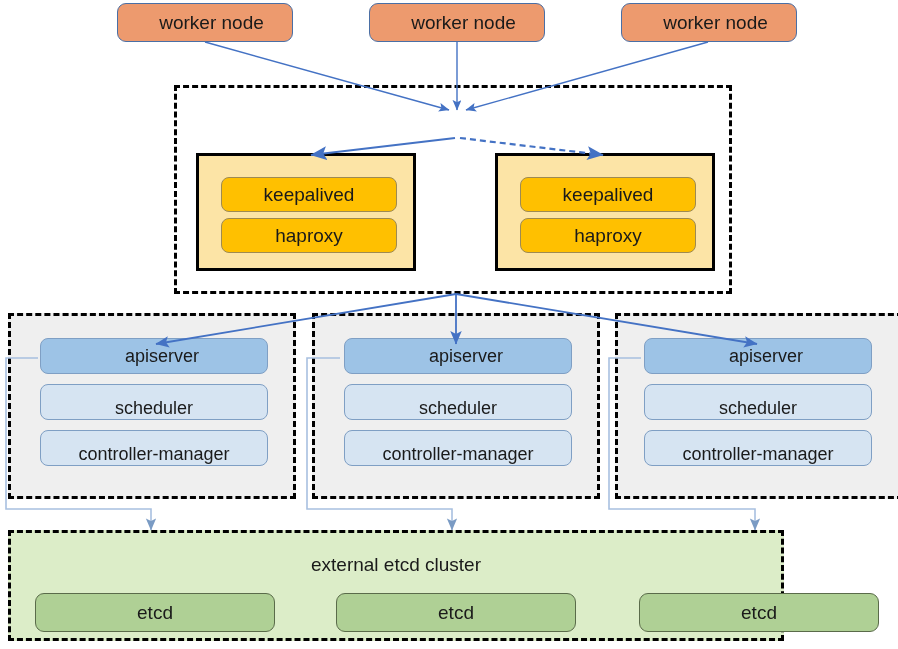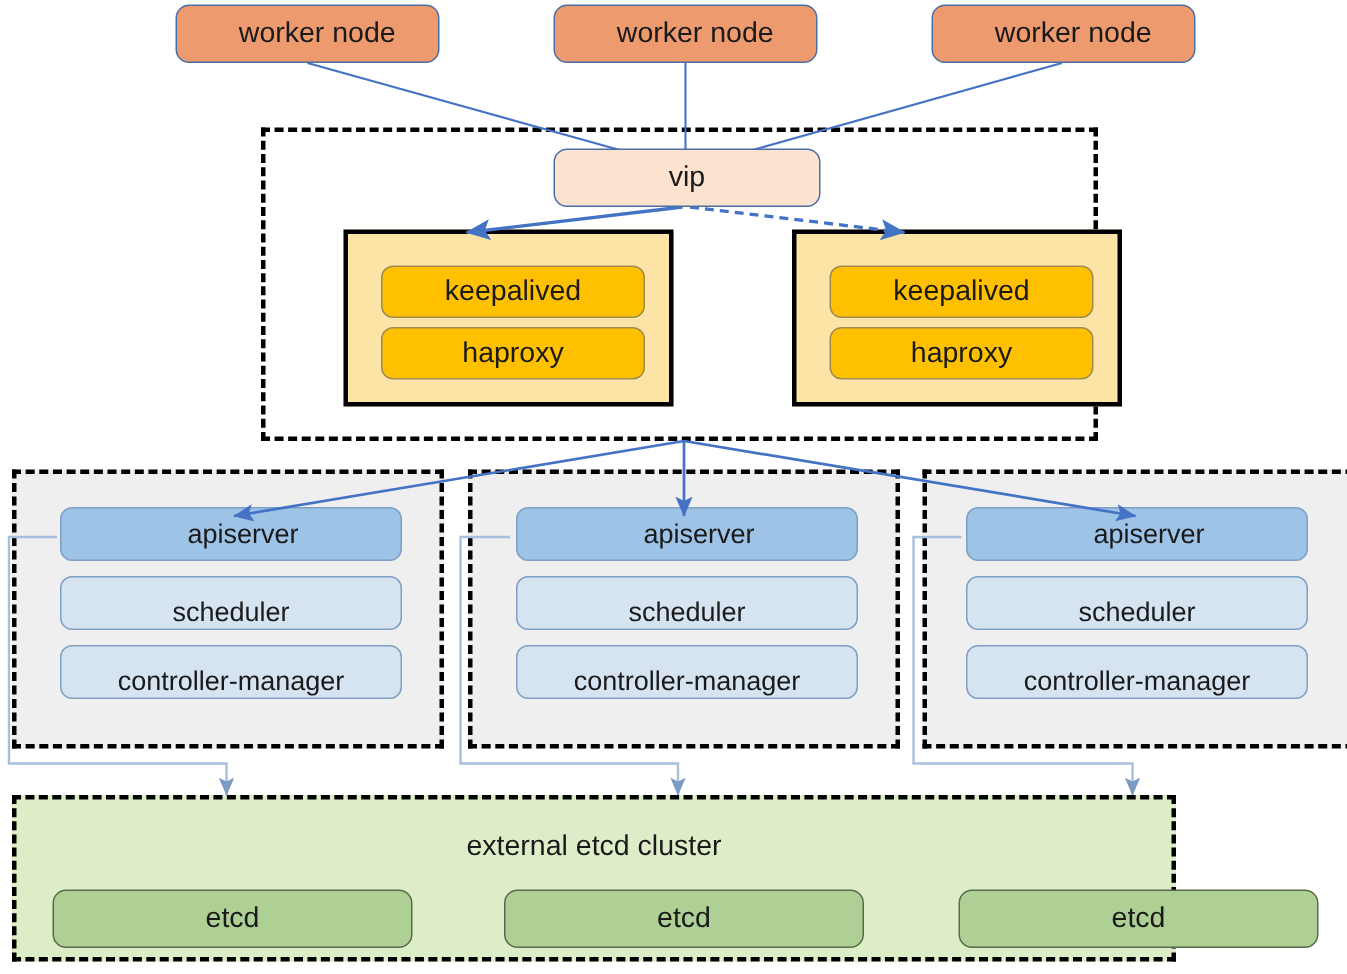--- a/index.html
+++ b/index.html
@@ -55,21 +55,20 @@
     border: 3px dashed #000000;
     background: transparent;
     z-index: 2;
   }
   .lb-box {
     position: absolute;
     box-sizing: border-box;
     background: #FCE4A6;
     border: 3px solid #000000;
     z-index: 4;
-    margin-left: 33px;
   }
   .lb-item {
     background: #FFC000;
     border: 1px solid #9e8a52;
     border-radius: 8px;
     font-size: 19px;
   }
   .cp-group {
     position: absolute;
     box-sizing: border-box;
@@ -162,23 +161,20 @@
   </div>
   <div class="node worker" style="left:369px; top:3px; width:176px; height:39px;">
     <span>worker node</span>
   </div>
   <div class="node worker" style="left:621px; top:3px; width:176px; height:39px;">
     <span>worker node</span>
   </div>
 
   <div class="ha-group" style="left:174px; top:85px; width:558px; height:209px;"></div>
 
-  <div class="node vip" style="left:369px; top:99px; width:178px; height:39px;">
-    <span>vip</span>
-  </div>
 
   <div class="lb-box" style="left:196px; top:153px; width:220px; height:118px;">
     <div class="node lb-item" style="left:22px; top:21px; width:176px; height:35px;">
       <span>keepalived</span>
     </div>
     <div class="node lb-item" style="left:22px; top:62px; width:176px; height:35px;">
       <span>haproxy</span>
     </div>
   </div>
 

